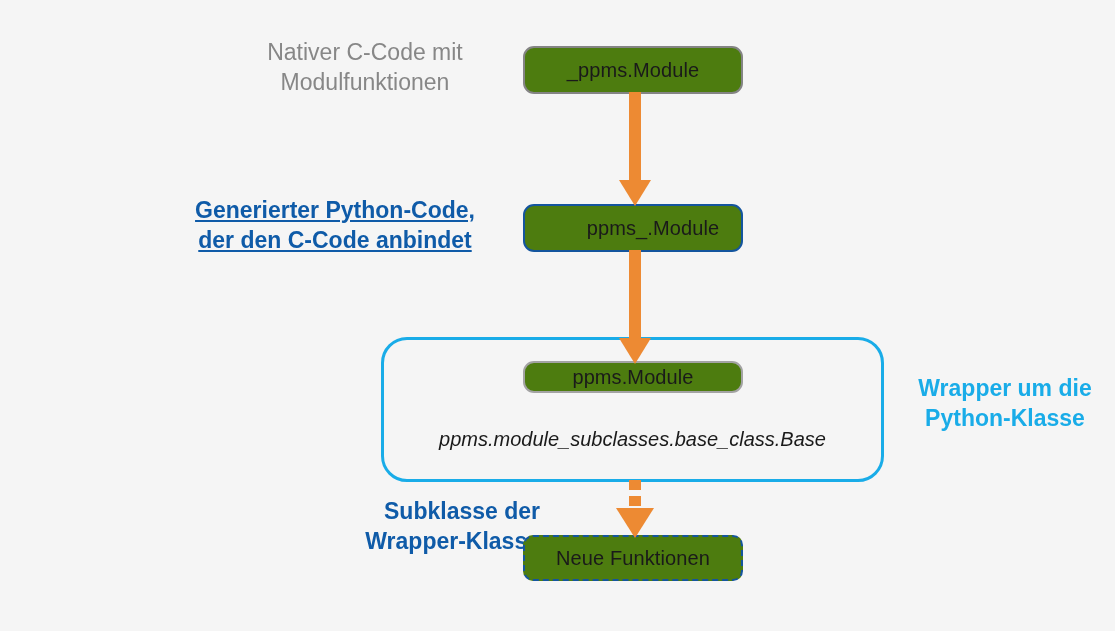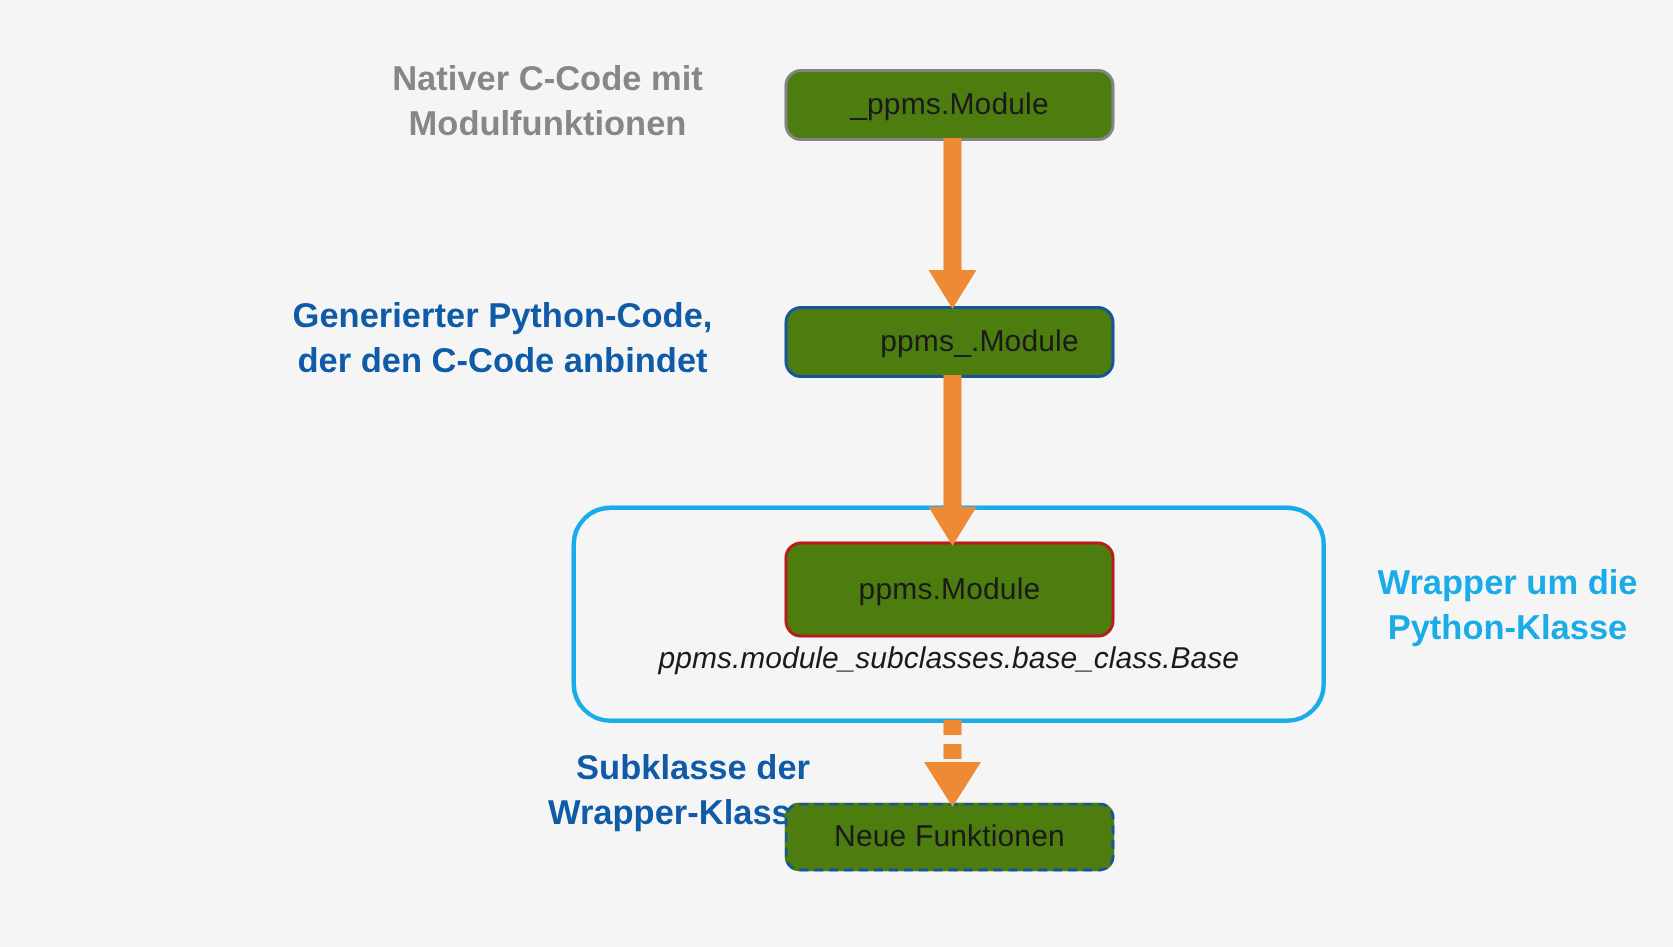--- a/index.html
+++ b/index.html
@@ -26,24 +26,24 @@
     line-height: 1.30;
     font-size: 23px;
     font-weight: 600;
     white-space: pre-line;
   }
   .side-label.gray  { color: #878787; font-weight: 500; }
   .side-label.blue  { color: #0f5ba8; }
   .side-label.cyan  { color: #19ace8; }
 
   #label-native {
-    left: 180px;  top: 38px;  width: 370px; font-weight: bold;
+    left: 180px;  top: 38px;  width: 370px;
   }
   #label-generated {
-    left: 120px;  top: 196px; width: 430px;
+    left: 120px;  top: 196px; width: 430px; text-decoration: underline;
   }
   #label-own {
     left: 20px;   top: 352px; width: 350px;
   }
   #label-subclass {
     left: 250px;  top: 497px; width: 290px; text-align: right;
   }
   #label-wrapper {
     left: 895px;  top: 374px; width: 220px; text-align: center;
   }
@@ -64,22 +64,22 @@
   #node-native {
     left: 523px; top: 46px; width: 220px; height: 48px;
     border: 2px solid #848484;
   }
   #node-generated {
     left: 523px; top: 204px; width: 220px; height: 48px;
     border: 2px solid #14559e;
     padding-left: 40px;
   }
   #node-wrapper-class {
-    left: 523px; top: 361px; width: 220px; height: 64px;
-    border: 2px solid #b91c1c;
+    left: 523px; top: 361px; width: 220px; height: 32px;
+    border: 2px solid #a3a3a3;
   }
   #node-subclass {
     left: 523px; top: 535px; width: 220px; height: 46px;
     border: 2px dashed #14559e;
     border-radius: 10px;
   }
 
   
   #container-wrapper {
     position: absolute;

